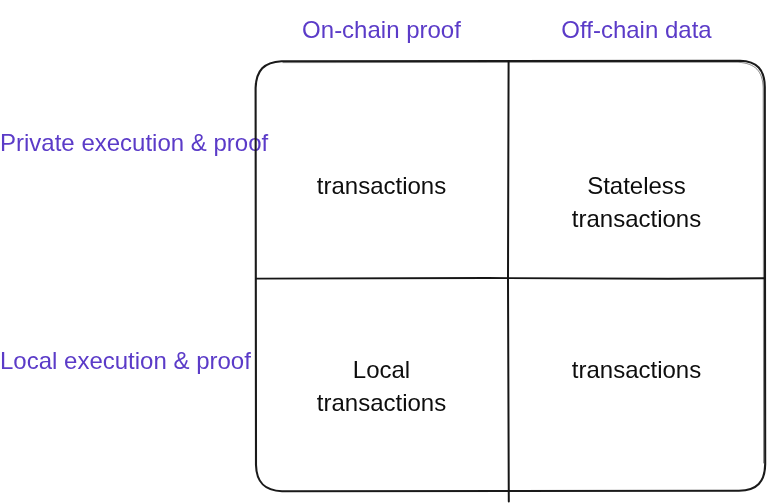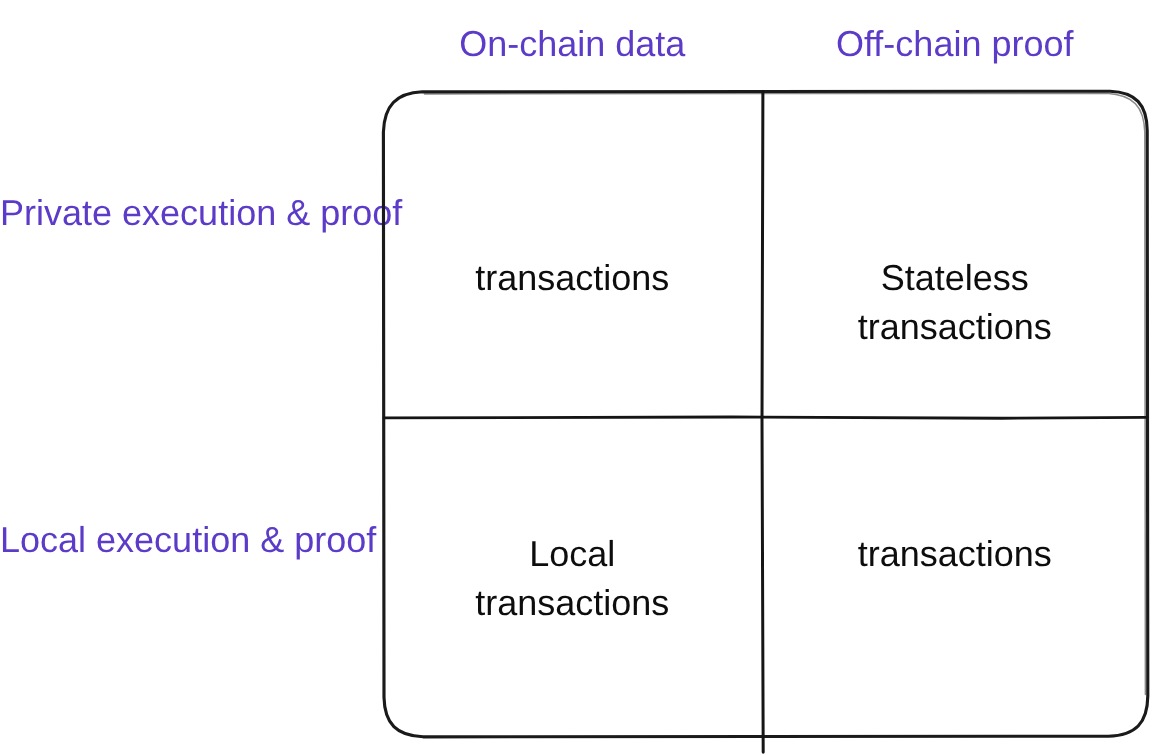--- a/index.html
+++ b/index.html
@@ -73,23 +73,23 @@
   .cell .line2 { display: block; }
 
   #cell-public    { left: 255px; top: 169px; width: 253px; }
   #cell-stateless { left: 508px; top: 169px; width: 257px; }
   #cell-local     { left: 255px; top: 353px; width: 253px; }
   #cell-private   { left: 508px; top: 353px; width: 257px; }
 </style>
 </head>
 <body>
 
-<div class="col-header" id="col-header-onchain">On-chain data</div>
+<div class="col-header" id="col-header-onchain">On-chain proof</div>
 
-<div class="col-header" id="col-header-offchain">Off-chain proof</div>
+<div class="col-header" id="col-header-offchain">Off-chain data</div>
 
 <div class="row-header" id="row-header-network">
   <span>Private</span>
   <span class="line2">execution &amp; proof</span>
 </div>
 
 <div class="row-header" id="row-header-local">
   <span>Local</span>
   <span class="line2">execution &amp; proof</span>
 </div>

